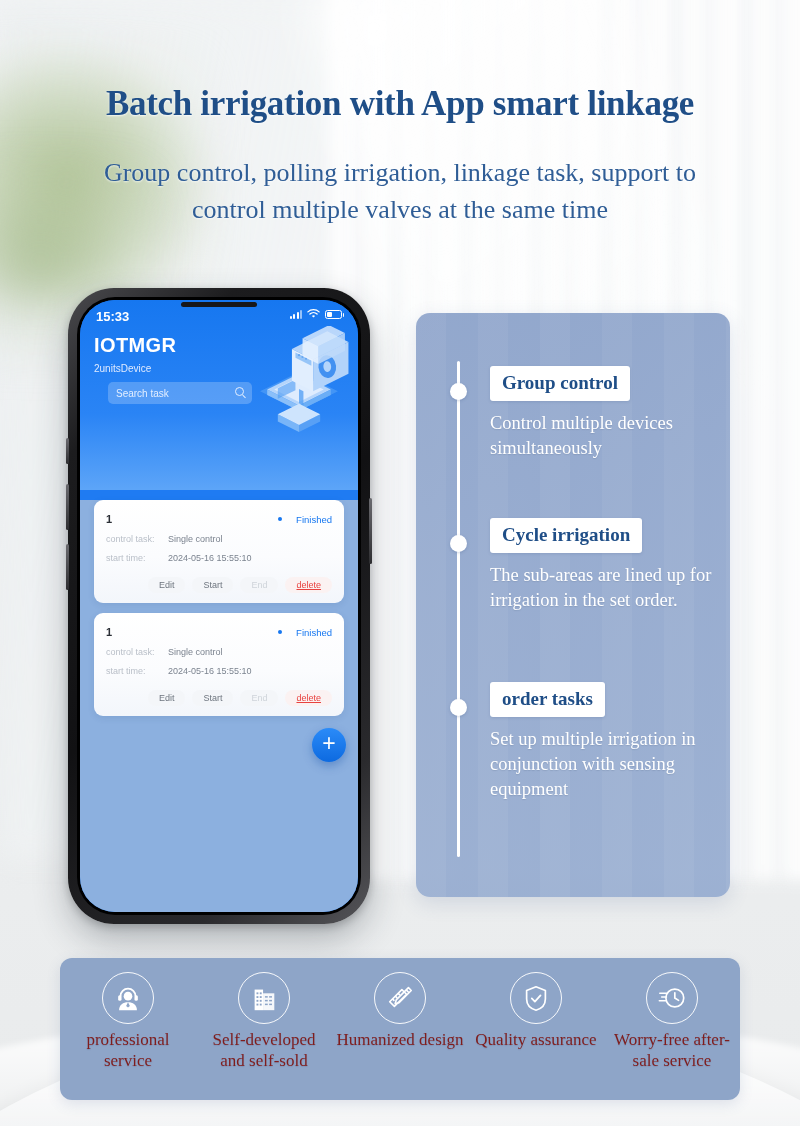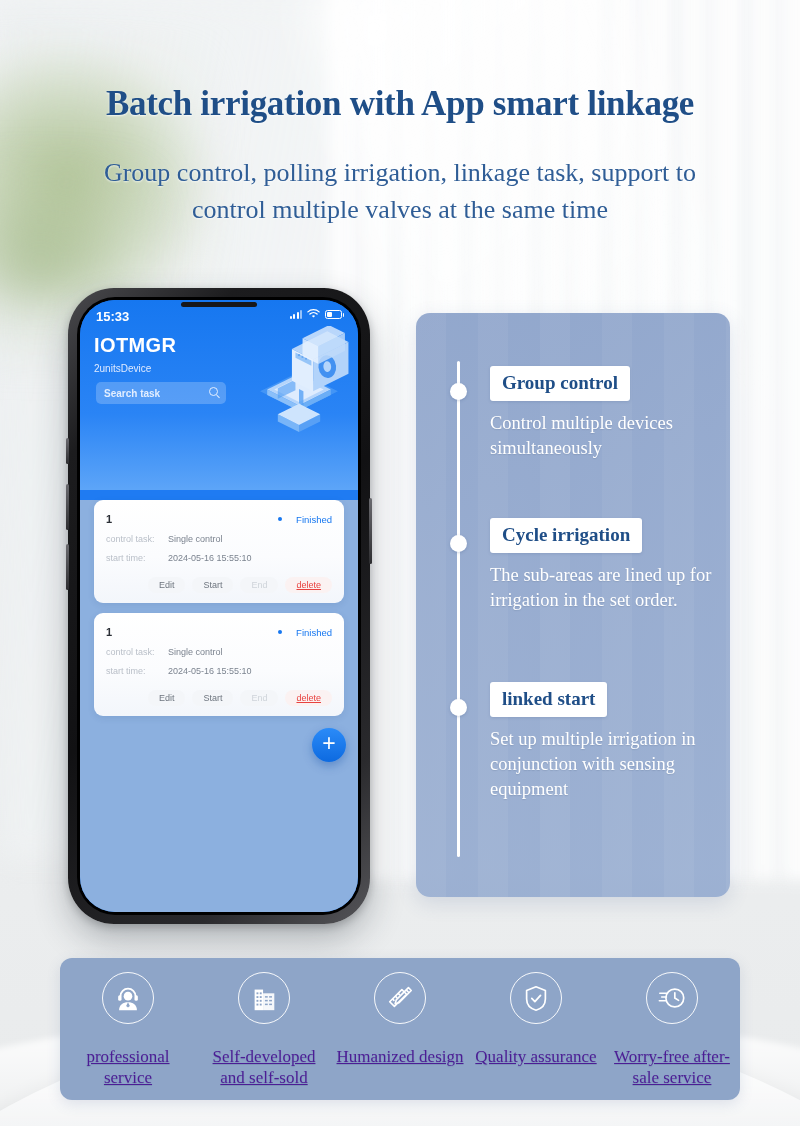--- a/index.html
+++ b/index.html
@@ -139,23 +139,23 @@
 
   .app-title {
     margin:10px 0 0 14px; color:#fff; font-size:20px; font-weight:bold;
     font-family:"Liberation Sans",sans-serif; letter-spacing:0.4px;
   }
   .app-sub {
     margin:6px 0 0 14px; color:#dfeaff; font-size:10px;
     font-family:"Liberation Sans",sans-serif;
   }
   .searchbar {
-    position:relative; margin:8px 0 0 16px; width:130px; height:22px;
+    position:relative; margin:8px 0 0 28px; width:144px; height:22px;
     background:rgba(255,255,255,0.22); border-radius:5px;
-    display:flex; align-items:center; padding:0 8px;font-weight:bold;
+    display:flex; align-items:center; padding:0 8px;
   }
   .searchbar span {
     color:#e2eeff; font-size:10px; font-family:"Liberation Sans",sans-serif;
   }
   .search-mag {
     position:absolute; right:8px; top:5px; width:9px; height:9px;
     border:1.3px solid #e2eeff; border-radius:50%;
   }
   .search-mag::after{content:"";position:absolute;right:-3px;bottom:-2.5px;width:4px;height:1.3px;background:#e2eeff;transform:rotate(45deg);}
 
@@ -290,23 +290,22 @@
     padding-top:14px;
     box-shadow:0 4px 14px rgba(80,105,150,0.16);
   }
   .feat { width:128px; text-align:center; }
   .feat-circle {
     width:52px; height:52px; margin:0 auto; border-radius:50%;
     border:1.6px solid rgba(255,255,255,0.92);
     display:flex; align-items:center; justify-content:center;
   }
   .feat-label {
-    margin-top:23px; color:#4c1d95; font-size:17px; line-height:1.22;
+    margin-top:6px; color:#7f1d1d; font-size:17px; line-height:1.22;
     text-shadow:0 1px 1px rgba(80,100,140,0.25);
-    text-decoration:underline;
   }
 </style>
 </head>
 <body>
 
 <div id="bg">
   <div class="bg-base"></div>
   <div class="bg-leftwall"></div>
   <div class="bg-window"></div>
   <div class="bg-glare"></div>
@@ -461,21 +460,21 @@
     <span class="chip">Group control</span>
     <div class="p-desc">Control multiple devices simultaneously</div>
   </div>
 
   <div class="p-item" style="top:205px;">
     <span class="chip">Cycle irrigation</span>
     <div class="p-desc">The sub-areas are lined up for irrigation in the set order.</div>
   </div>
 
   <div class="p-item" style="top:369px;">
-    <span class="chip">linked start</span>
+    <span class="chip">order tasks</span>
     <div class="p-desc">Set up multiple irrigation in conjunction with sensing equipment</div>
   </div>
 </div>
 
 <div id="features">
 
   <div class="feat">
     <div class="feat-circle">
       <svg width="30" height="30" viewBox="0 0 32 32">
         <path d="M8 14 a8 8 0 0 1 16 0" stroke="#fff" stroke-width="2" fill="none"></path>

